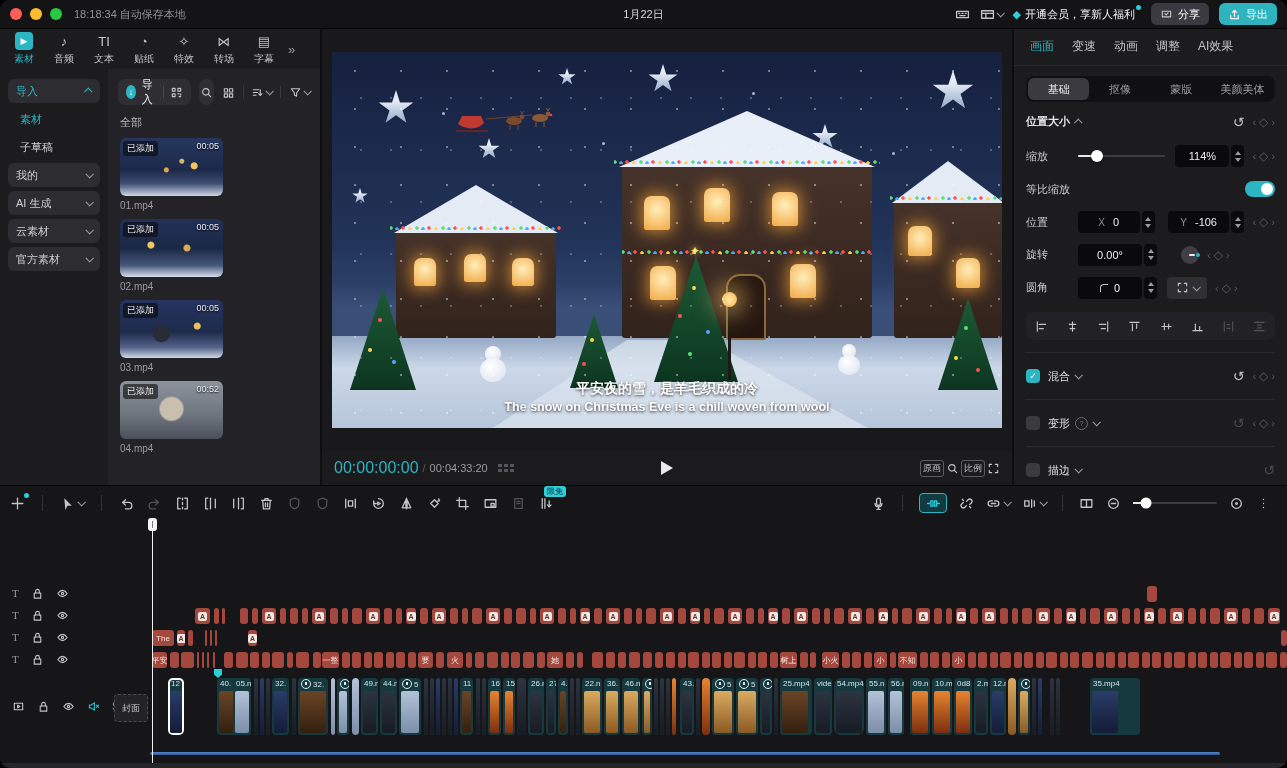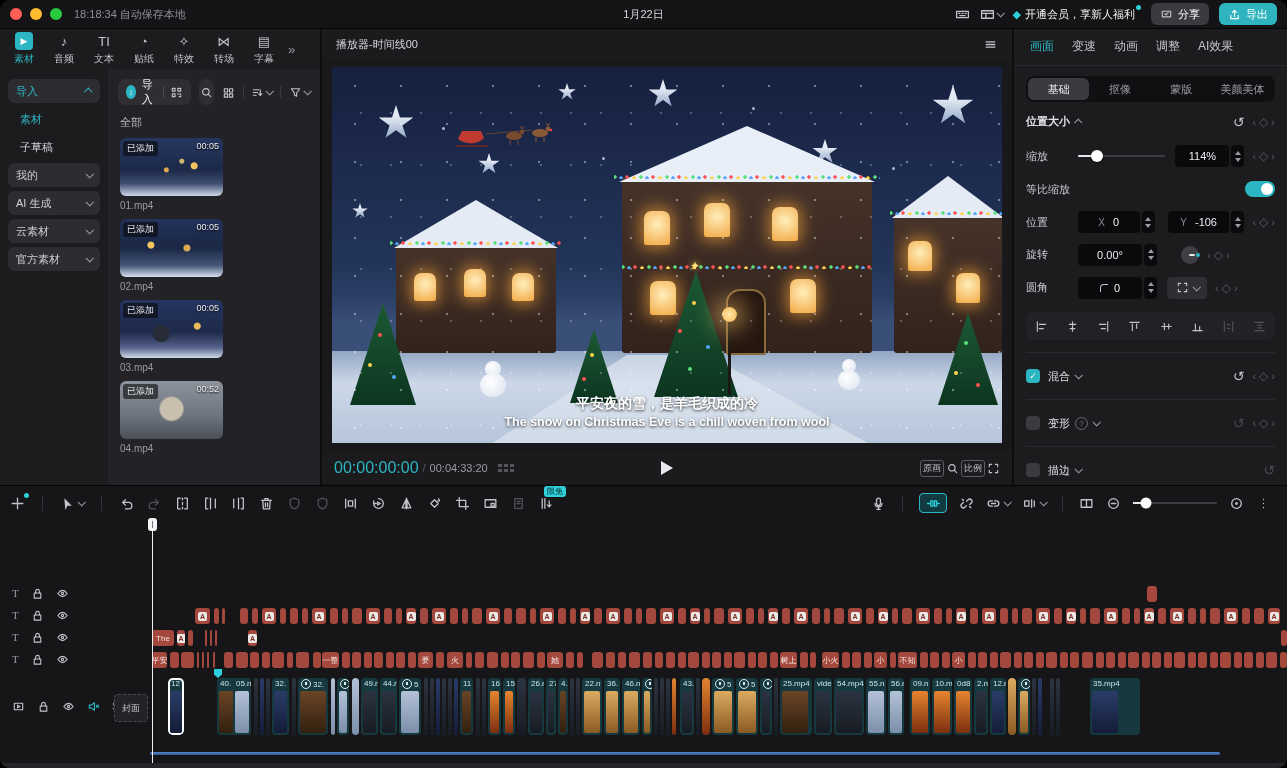--- a/index.html
+++ b/index.html
@@ -382,30 +382,20 @@
                   <span class="mdur">00:52</span>
                 </div>
                 <div class="mname">04.mp4</div>
               </div>
             </div>
         </div>
       </div>
     </div>
 
     <div class="player">
-      <div class="player-header">
-        <span>播放器-时间线00</span>
-        <span class="ham" id="ham-ic">
-            <svg viewBox="0 0 14 14" class="ic ">
-              <path d="M3 4.5h8"></path>
-              <path d="M3 7h8"></path>
-              <path d="M3 9.5h8"></path>
-            </svg>
-          </span>
-      </div>
       <div class="video-wrap">
         <div class="scene">
           <i class="star" style="left:46px;top:38px;width:36px;height:36px;"></i>
           <i class="star" style="left:316px;top:12px;width:30px;height:30px;"></i>
           <i class="star" style="left:600px;top:18px;width:42px;height:42px;"></i>
           <i class="star" style="left:146px;top:86px;width:22px;height:22px;"></i>
           <i class="star" style="left:480px;top:72px;width:26px;height:26px;"></i>
           <i class="star" style="left:226px;top:16px;width:18px;height:18px;"></i>
           <i class="star" style="left:632px;top:138px;width:20px;height:20px;"></i>
           <i class="star" style="left:20px;top:136px;width:16px;height:16px;"></i>
@@ -1545,21 +1535,21 @@
                 <span>25.mp4</span>
               </div>
               <div class="fr t-warm"></div>
             </div>
             <div class="vclip" style="left: 814px; width: 18px;">
               <div class="vlab">
                 <span>vide</span>
               </div>
               <div class="fr t-dark"></div>
             </div>
-            <div class="vclip" style="left: 834px; width: 30px;">
+            <div class="vclip" style="left: 834px; width: 30px; border-radius: 7px;">
               <div class="vlab">
                 <span>54.mp4</span>
               </div>
               <div class="fr t-dark"></div>
             </div>
             <div class="vclip" style="left: 866px; width: 20px;">
               <div class="vlab">
                 <span>55.n</span>
               </div>
               <div class="fr t-snow"></div>

